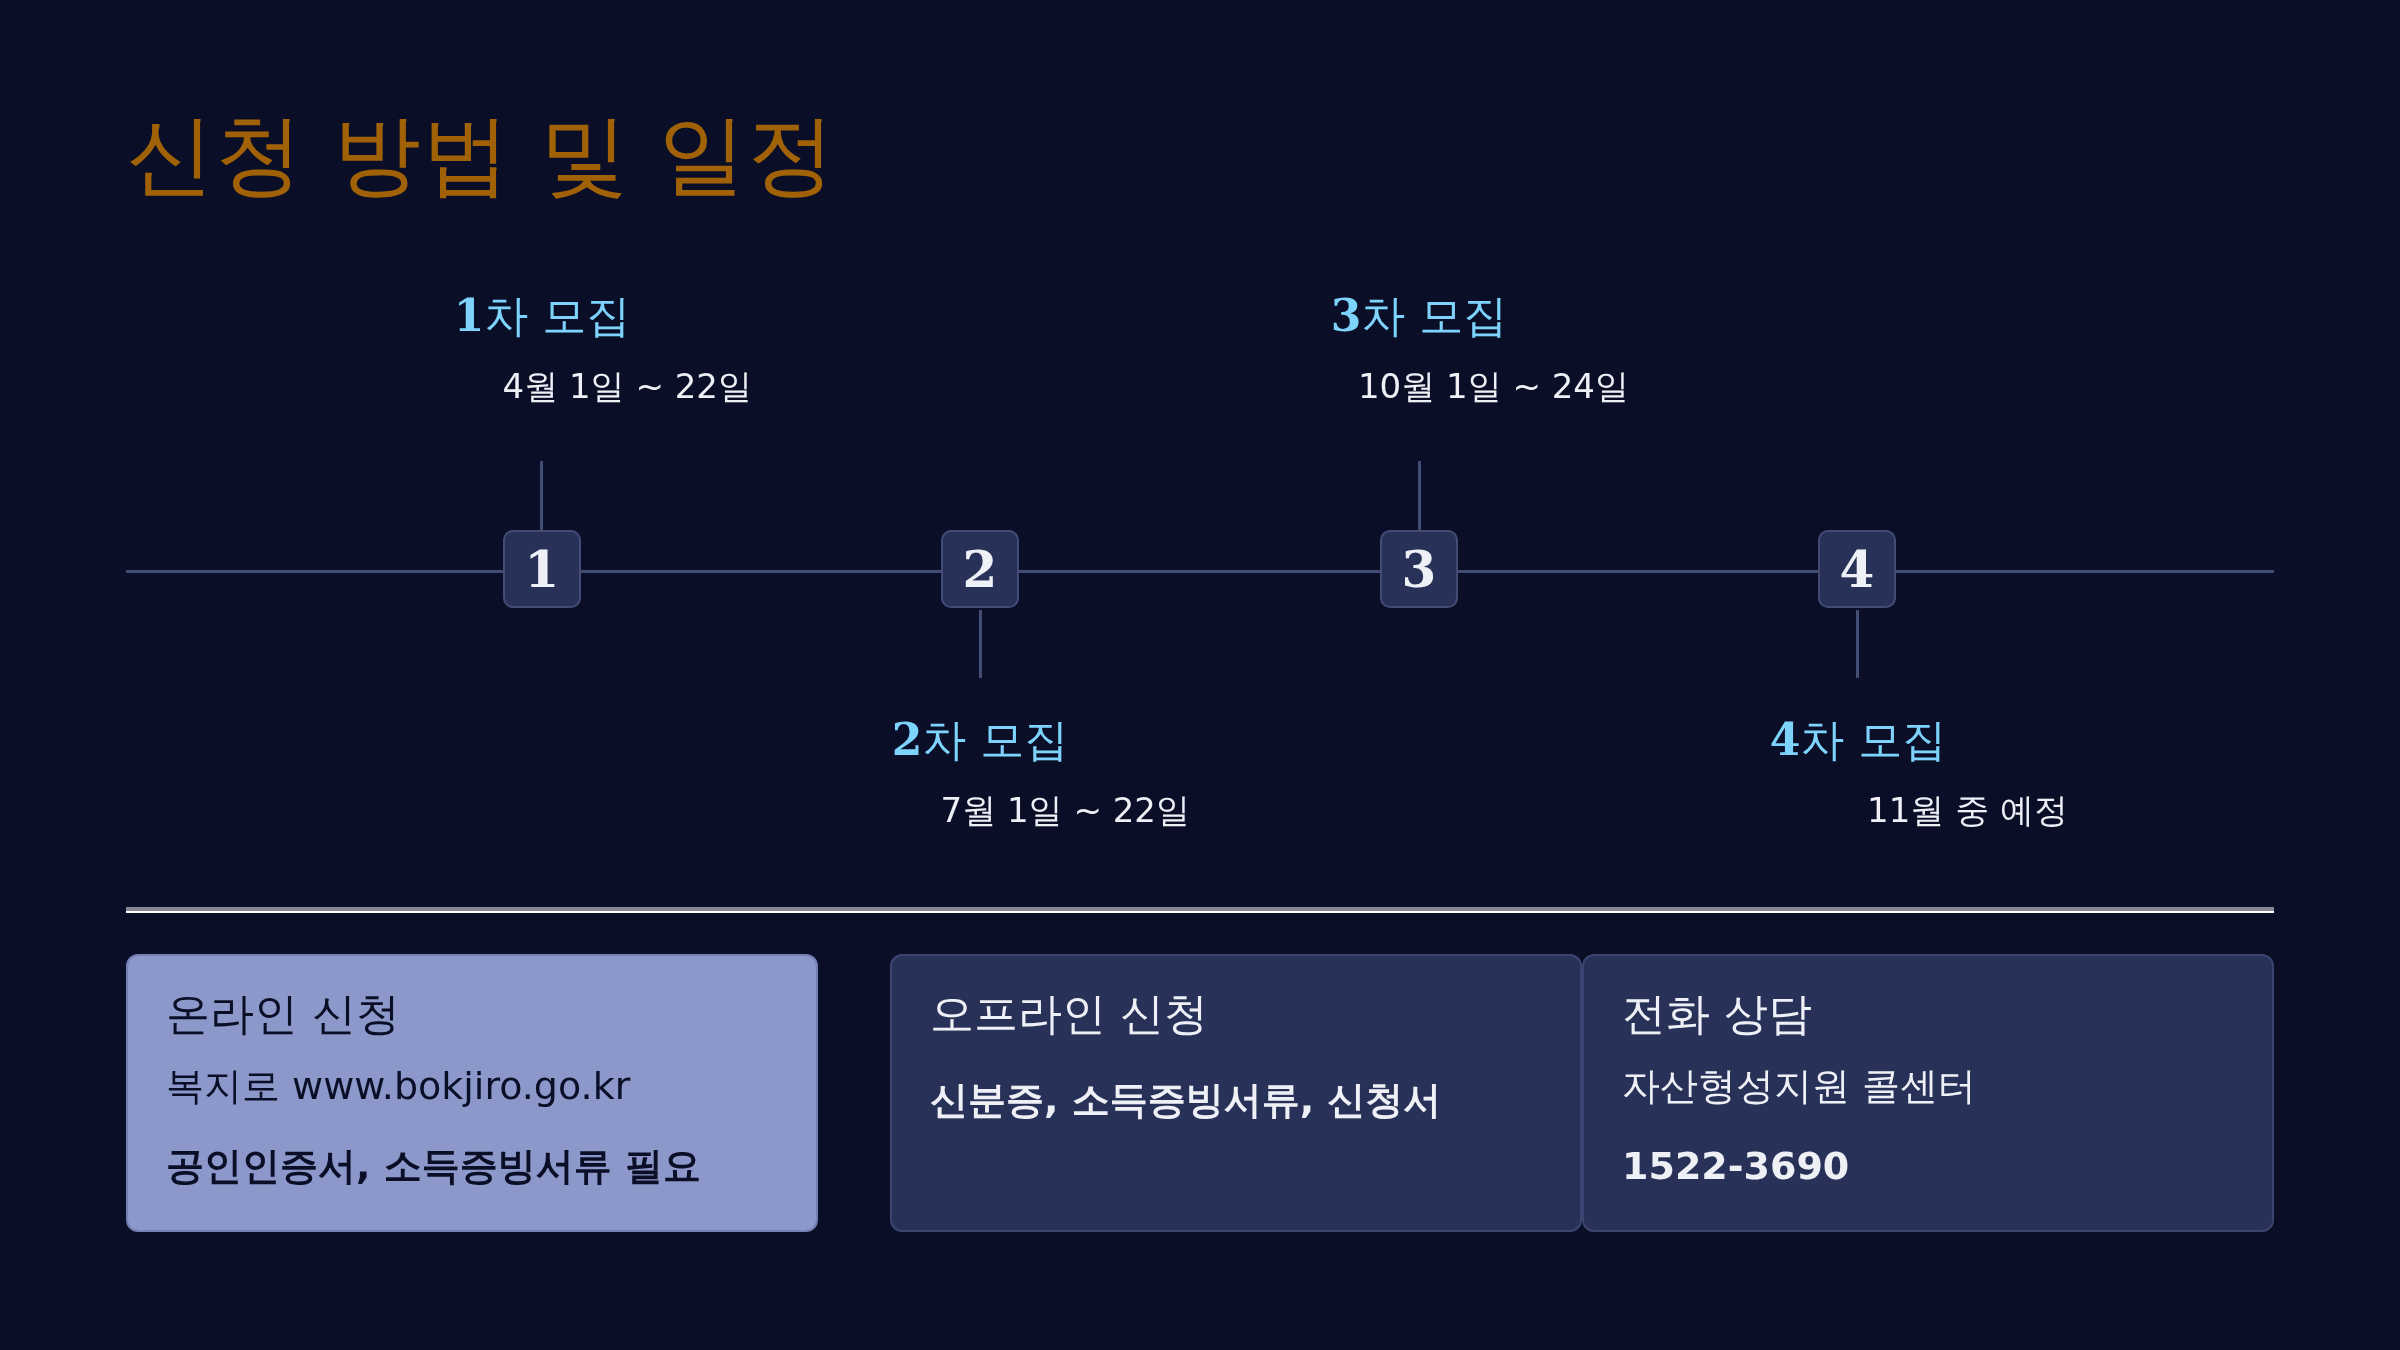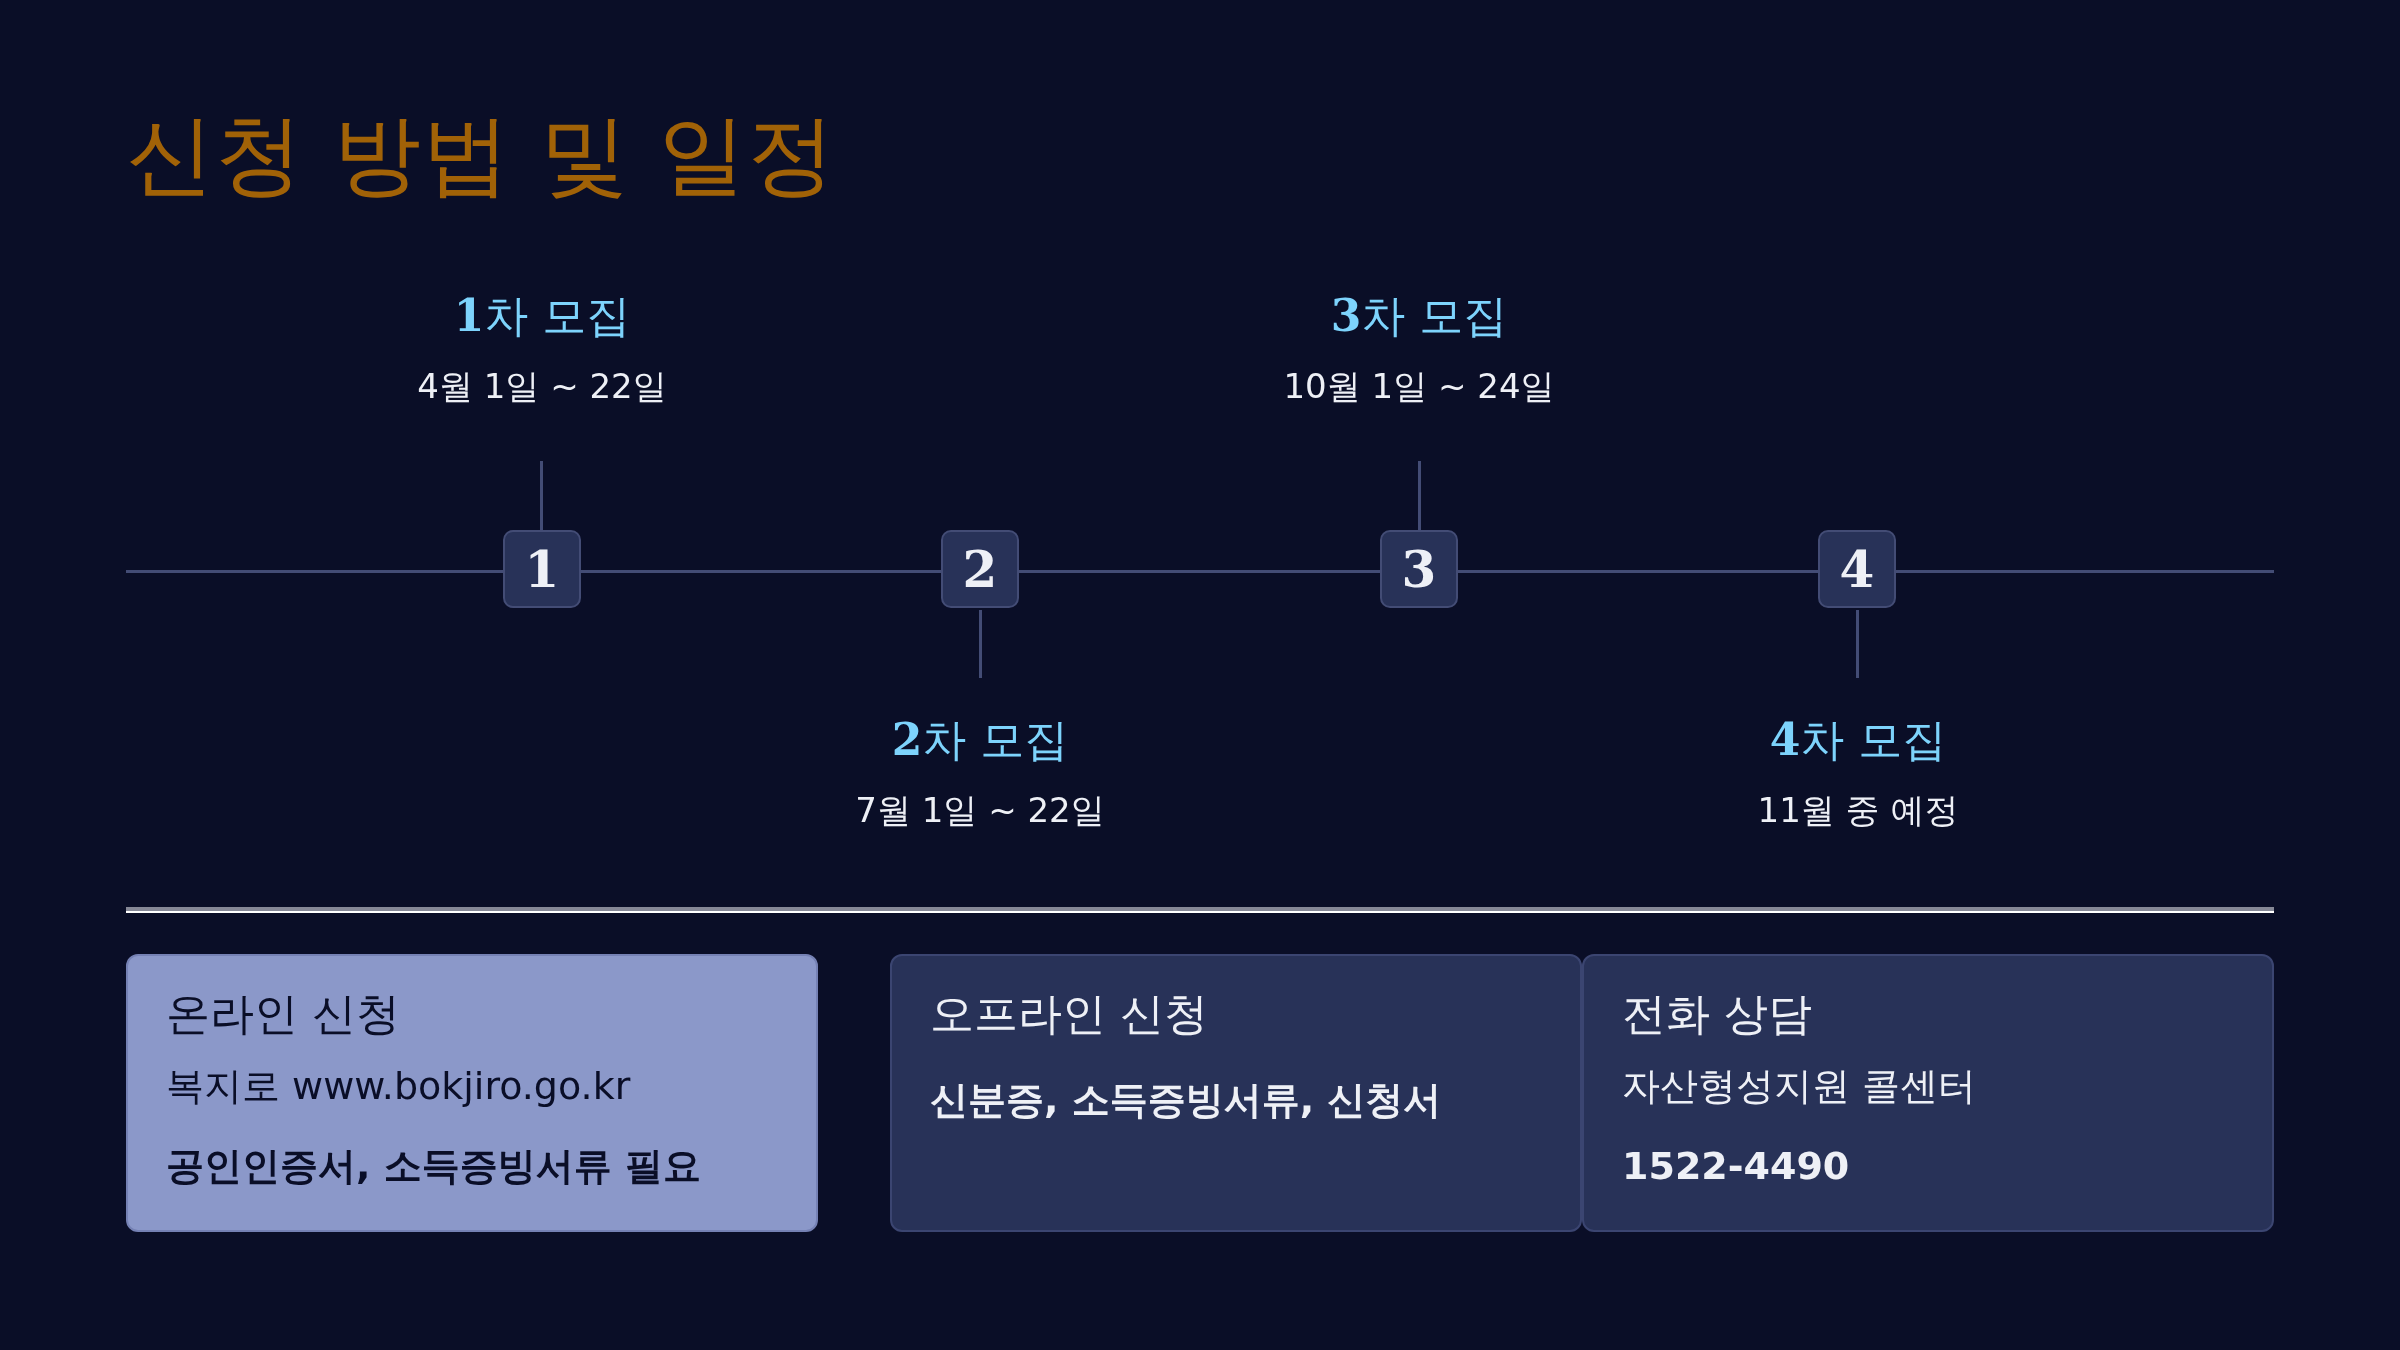--- a/index.html
+++ b/index.html
@@ -36,21 +36,21 @@
   }
   .step-title {
     font-size: 44px; line-height: 56px; color: #7dd3fc;
     display: block;
   }
   .step-title .num {
     font-family: "DejaVu Serif", "Liberation Serif", serif; font-weight: 700;
   }
   .step-date {
     font-size: 34px; line-height: 44px; color: #eef0f6;
-    display: block; margin-top: 20px;
+    display: block; margin-top: 20px; text-align: right;
   }
   .divider {
     position: absolute; left: 126px; top: 907px; width: 2148px; height: 6px;
   }
   .divider .g { height: 4px; background: #868896; }
   .divider .w { height: 2px; background: #ffffff; }
   .card {
     position: absolute; top: 954px; width: 692px; height: 278px;
     box-sizing: border-box; border-radius: 12px;
     padding: 30px 36px 0 38px;
@@ -116,14 +116,14 @@
 </div>
 
 <div class="card" style="left:854px;margin-left:36px;">
   <span class="card-title">오프라인 신청</span>
   <span class="card-line l2">신분증, 소득증빙서류, 신청서</span>
 </div>
 
 <div class="card" style="left:1582px;">
   <span class="card-title">전화 상담</span>
   <span class="card-line l1">자산형성지원 콜센터</span>
-  <span class="card-line l2">1522-4490</span>
+  <span class="card-line l2">1522-3690</span>
 </div>
 
 </body></html>

